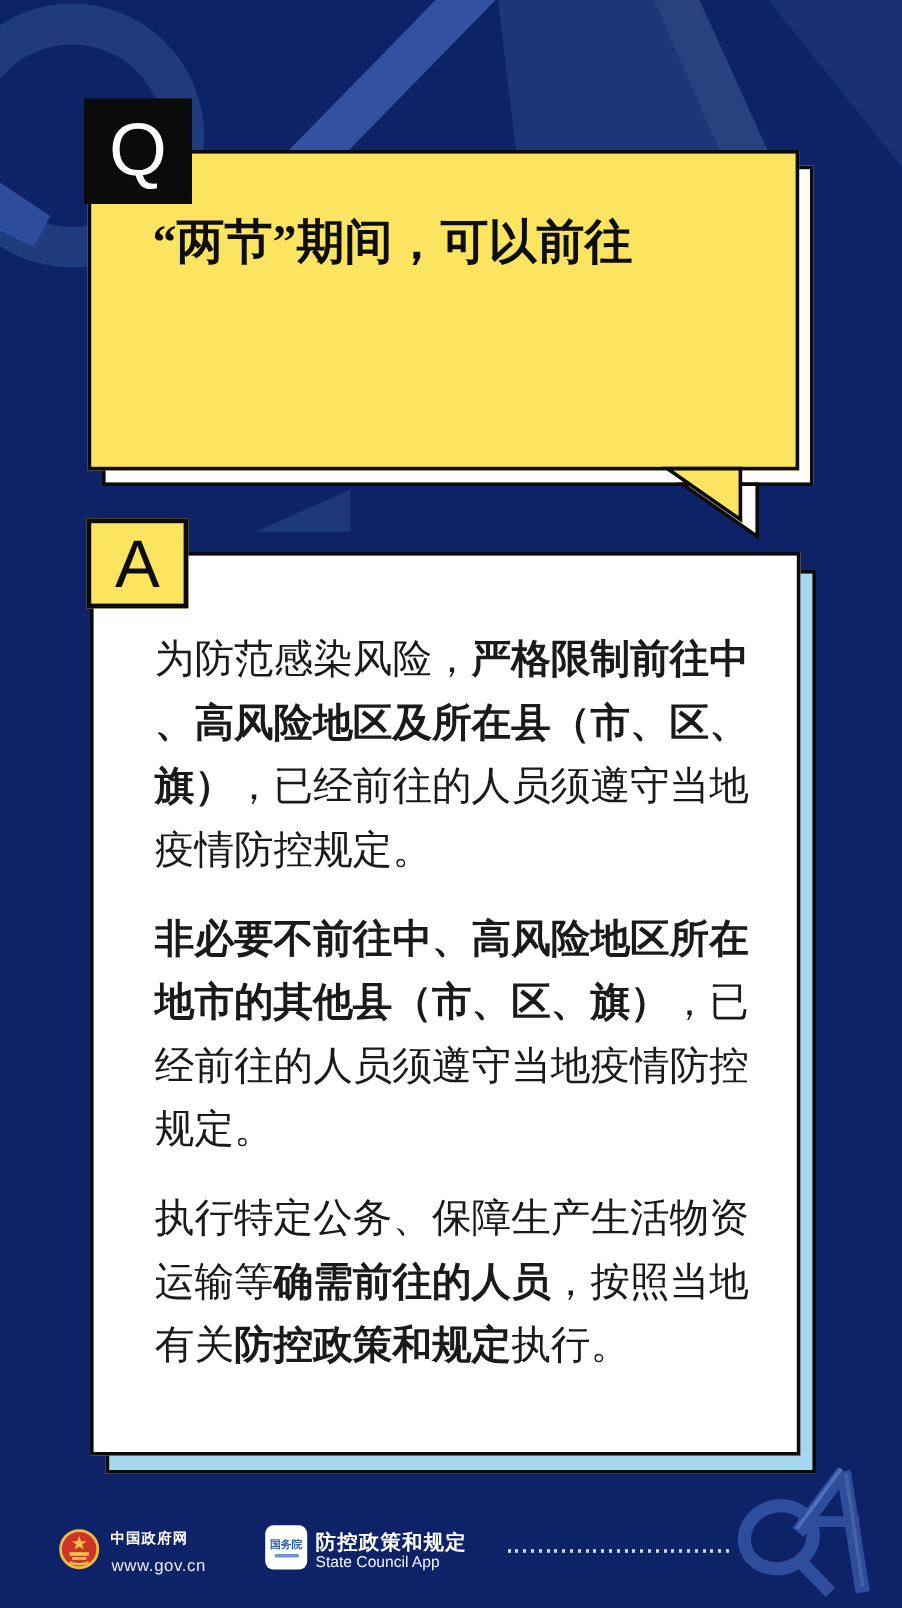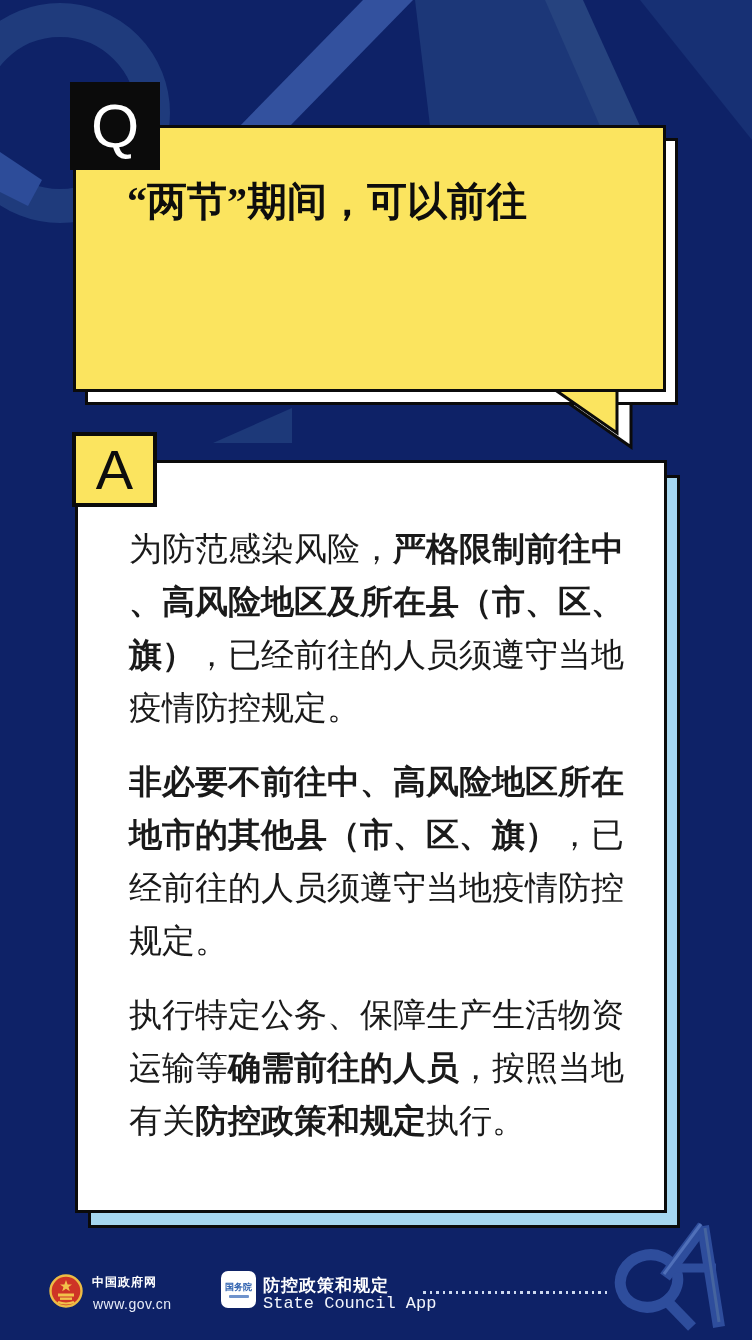--- a/index.html
+++ b/index.html
@@ -61,21 +61,21 @@
   .gov-name{position:absolute;left:92px;top:1274px;font-size:12px;font-weight:700;color:#ffffff;letter-spacing:1px;}
   .gov-url{position:absolute;left:93px;top:1296px;font-size:14px;color:#e8edf8;letter-spacing:.5px;}
   .app-icon{
     position:absolute;left:221px;top:1271px;width:35px;height:37px;
     background:#ffffff;border-radius:7px;box-sizing:border-box;
     display:flex;flex-direction:column;align-items:center;justify-content:center;
   }
   .app-icon-text{font-size:9px;font-weight:700;color:#2f62b0;line-height:10px;}
   .app-icon-bar{width:20px;height:3px;margin-top:3px;background:#6f93cc;border-radius:1px;}
   .app-name{position:absolute;left:263px;top:1274px;font-size:17px;font-weight:700;color:#ffffff;letter-spacing:1px;}
-  .app-sub{position:absolute;left:263px;top:1294px;font-size:17px;color:#f2f5fb;font-family:Liberation Mono, monospace;}
+  .app-sub{position:absolute;left:263px;top:1294px;font-size:13px;color:#f2f5fb;font-family:Liberation Sans, sans-serif;}
   .dots{
     position:absolute;left:423px;top:1291px;width:186px;height:3px;
     background:repeating-linear-gradient(90deg,#ccd8ef 0 2.5px,transparent 2.5px 6.5px);
   }
 </style>
 </head>
 <body>
 
 <div class="canvas">
 

